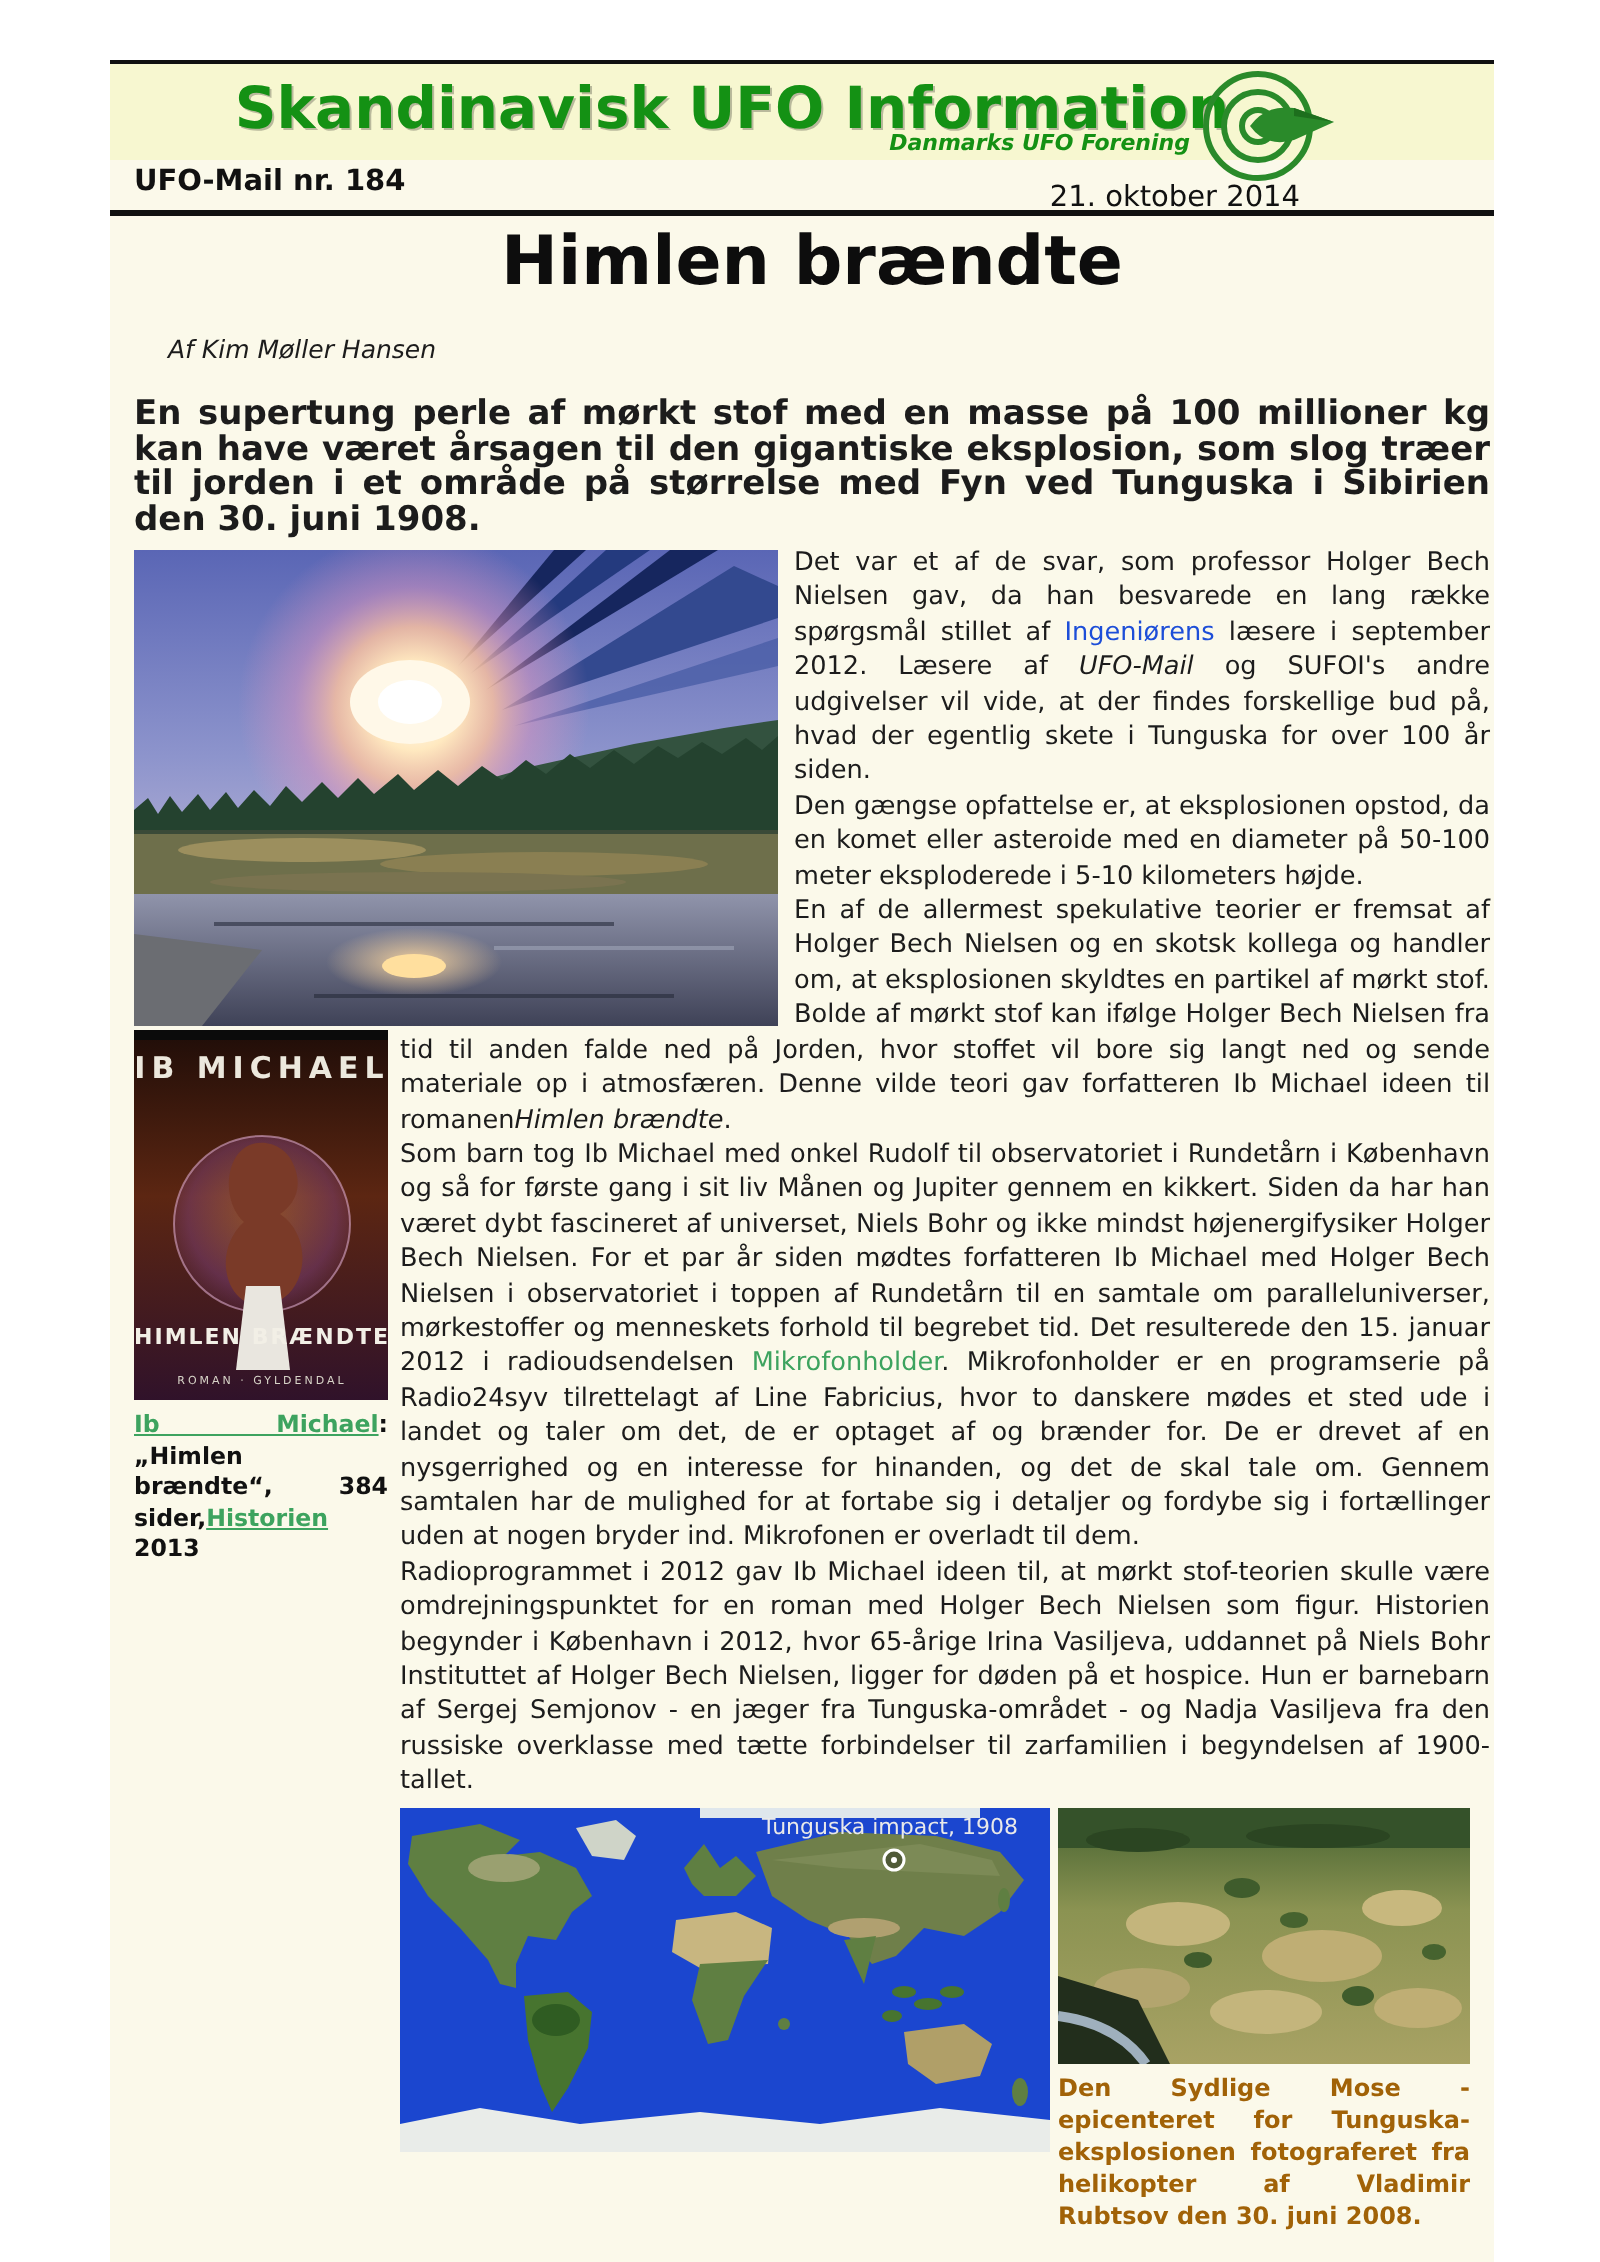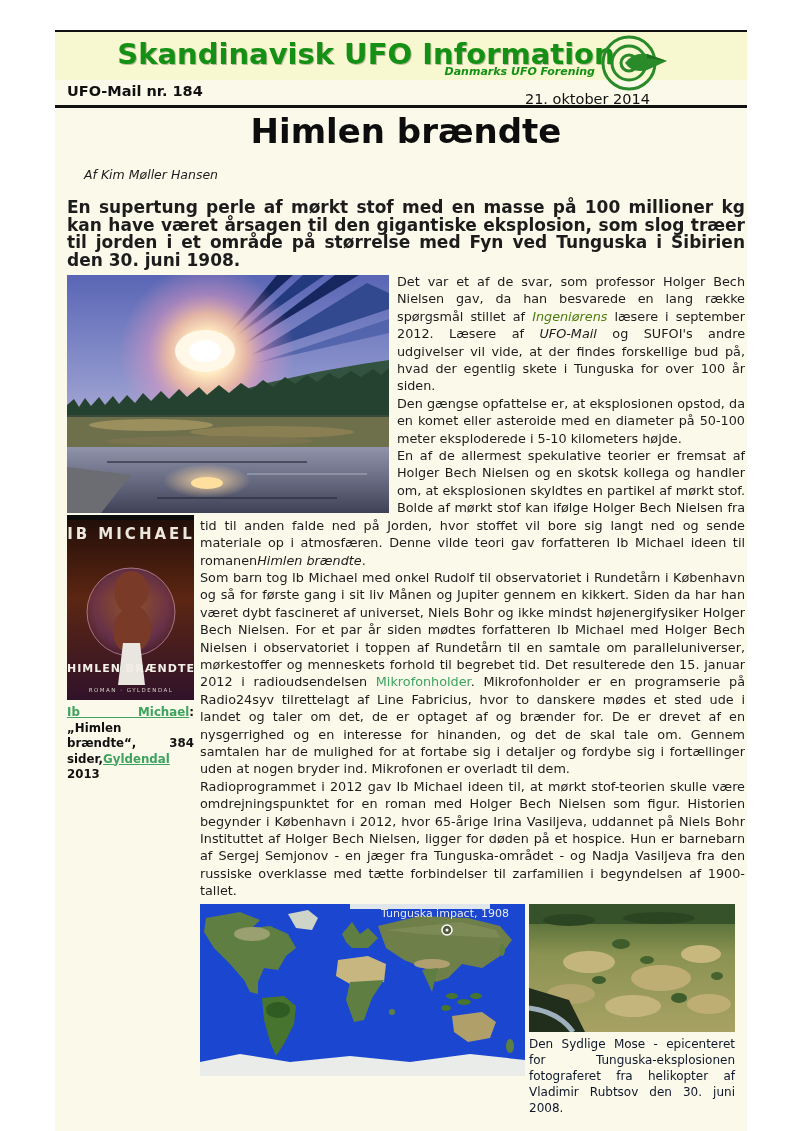--- a/index.html
+++ b/index.html
@@ -28,28 +28,28 @@
   
   .article-body{font-size:12.8px;line-height:17.4px;text-align:justify;}
   .article-body p{margin:0;}
   .fig-explosion{float:left;width:322px;height:238px;margin:2px 8px 2px 0;}
   .bookblock{float:left;clear:left;width:127px;height:408px;margin-right:6px;}
   .bookcover{width:127px;height:185px;}
   .bookcaption{margin-top:5px;font-size:11.8px;line-height:15.5px;font-weight:bold;
                text-align:justify;color:#111;}
   .glink{color:#3da35f;cursor:pointer;}
   .glink-b{color:#3da35f;text-decoration:underline;font-weight:bold;cursor:pointer;}
-  .ilink{color:#4d7c0f;font-style:italic;cursor:pointer;}
+  .ilink{color:#1d4ed8;cursor:pointer;}
   em{font-style:italic;}
   .media-row{position:relative;margin-top:4px;}
   .fig-map{display:inline-block;vertical-align:top;width:325px;height:120px;margin-right:4px;}
   .photoblock{display:inline-block;vertical-align:top;width:206px;}
   .fig-mose{width:206px;height:128px;}
-  .photocaption{margin-top:4px;font-size:12px;line-height:16px;font-weight:normal;
-                text-align:justify;color:#0f172a;}
+  .photocaption{margin-top:4px;font-size:12px;line-height:16px;font-weight:bold;
+                text-align:justify;color:#a16207;}
   .watermark{position:absolute;left:138px;top:142px;z-index:5;
              font-size:50px;font-weight:bold;letter-spacing:0;
              color:#fdf9e6;opacity:.93;white-space:nowrap;
              text-shadow:-2px -2px 0 #4c4c48, 2px -2px 0 #4c4c48,
                          -2px 2px 0 #4c4c48, 2px 2px 0 #4c4c48,
                           0 -2px 0 #4c4c48, 0 2px 0 #4c4c48,
                          -2px 0 0 #4c4c48, 2px 0 0 #4c4c48;}
   .clr{clear:both;}
 </style>
 </head>
@@ -157,21 +157,21 @@
               <rect width="127" height="5" fill="#0b0b0b"></rect>
               <circle cx="64" cy="97" r="44" fill="url(#bub)" stroke="#e6b4d8" stroke-width="1" stroke-opacity="0.55"></circle>
               <path d="M52,62 C60,52 76,56 80,68 C85,80 79,88 73,92 C85,100 88,118 79,130 C70,141 55,140 49,129 C43,118 46,104 55,96 C46,88 45,71 52,62 Z" fill="#7a3a28"></path>
               <path d="M56,128 L73,128 L78,170 L51,170 Z" fill="#e9e6df"></path>
               <text x="64" y="24" text-anchor="middle" font-size="15" font-weight="bold" fill="#ece8dd" letter-spacing="3" font-family="DejaVu Sans, sans-serif">IB MICHAEL</text>
               <text x="64" y="157" text-anchor="middle" font-size="11" font-weight="bold" fill="#f2efe6" letter-spacing="1" font-family="DejaVu Sans, sans-serif">HIMLEN BRÆNDTE</text>
               <text x="64" y="177" text-anchor="middle" font-size="5.5" fill="#d8d4c8" letter-spacing="1.5" font-family="DejaVu Sans, sans-serif">ROMAN · GYLDENDAL</text>
             </svg>
           </div>
           <div class="bookcaption">
-            <a class="glink-b">Ib Michael</a><span>: „Himlen brændte“, 384 sider,</span><a class="glink-b">Gyldendal</a><span> 2013</span>
+            <a class="glink-b">Ib Michael</a><span>: „Himlen brændte“, 384 sider,</span><a class="glink-b">Historien</a><span> 2013</span>
           </div>
         </div>
 
         <p><span>Det var et af de svar, som professor Holger Bech Nielsen gav, da han besvarede en lang række spørgsmål stillet af </span><a class="ilink">Ingeniørens</a><span> læsere i september 2012. Læsere af </span><em>UFO-Mail</em><span> og SUFOI's andre udgivelser vil vide, at der findes forskellige bud på, hvad der egentlig skete i Tunguska for over 100 år siden.</span></p>
         <p>Den gængse opfattelse er, at eksplosionen opstod, da en komet eller asteroide med en diameter på 50-100 meter eksploderede i 5-10 kilometers højde.</p>
         <p><span>En af de allermest spekulative teorier er fremsat af Holger Bech Nielsen og en skotsk kollega og handler om, at eksplosionen skyldtes en partikel af mørkt stof. Bolde af mørkt stof kan ifølge Holger Bech Nielsen fra tid til anden falde ned på Jorden, hvor stoffet vil bore sig langt ned og sende materiale op i atmosfæren. Denne vilde teori gav forfatteren Ib Michael ideen til romanen</span><em>Himlen brændte</em><span>.</span></p>
         <p><span>Som barn tog Ib Michael med onkel Rudolf til observatoriet i Rundetårn i København og så for første gang i sit liv Månen og Jupiter gennem en kikkert. Siden da har han været dybt fascineret af universet, Niels Bohr og ikke mindst højenergifysiker Holger Bech Nielsen. For et par år siden mødtes forfatteren Ib Michael med Holger Bech Nielsen i observatoriet i toppen af Rundetårn til en samtale om paralleluniverser, mørkestoffer og menneskets forhold til begrebet tid. Det resulterede den 15. januar 2012 i radioudsendelsen </span><a class="glink">Mikrofonholder</a><span>. Mikrofonholder er en programserie på Radio24syv tilrettelagt af Line Fabricius, hvor to danskere mødes et sted ude i landet og taler om det, de er optaget af og brænder for. De er drevet af en nysgerrighed og en interesse for hinanden, og det de skal tale om. Gennem samtalen har de mulighed for at fortabe sig i detaljer og fordybe sig i fortællinger uden at nogen bryder ind. Mikrofonen er overladt til dem.</span></p>
         <p>Radioprogrammet i 2012 gav Ib Michael ideen til, at mørkt stof-teorien skulle være omdrejningspunktet for en roman med Holger Bech Nielsen som figur. Historien begynder i København i 2012, hvor 65-årige Irina Vasiljeva, uddannet på Niels Bohr Instituttet af Holger Bech Nielsen, ligger for døden på et hospice. Hun er barnebarn af Sergej Semjonov - en jæger fra Tunguska-området - og Nadja Vasiljeva fra den russiske overklasse med tætte forbindelser til zarfamilien i begyndelsen af 1900-tallet.</p>
 
         <div class="media-row">

